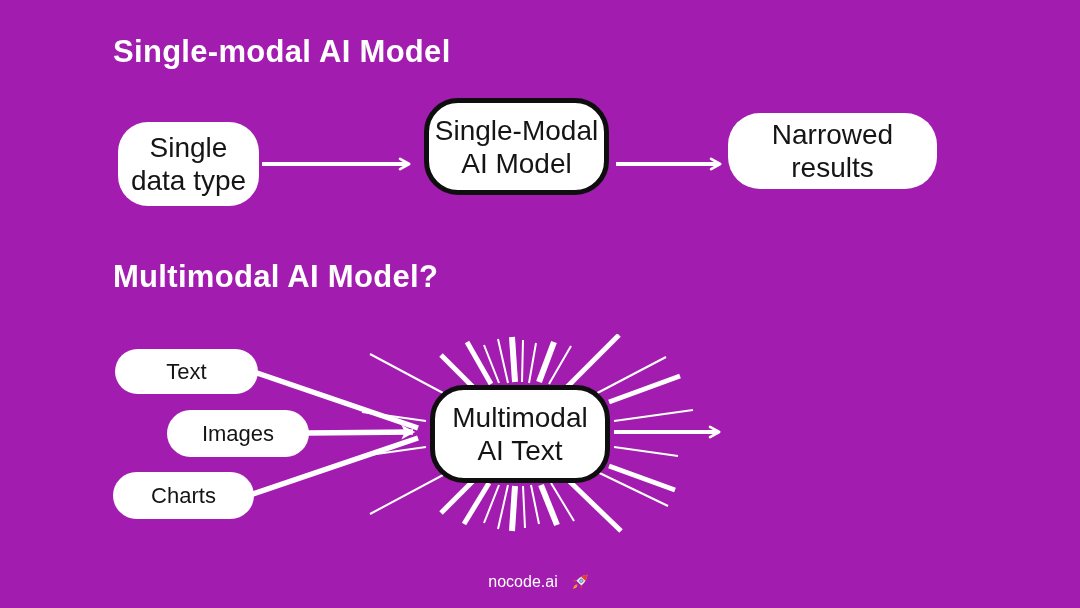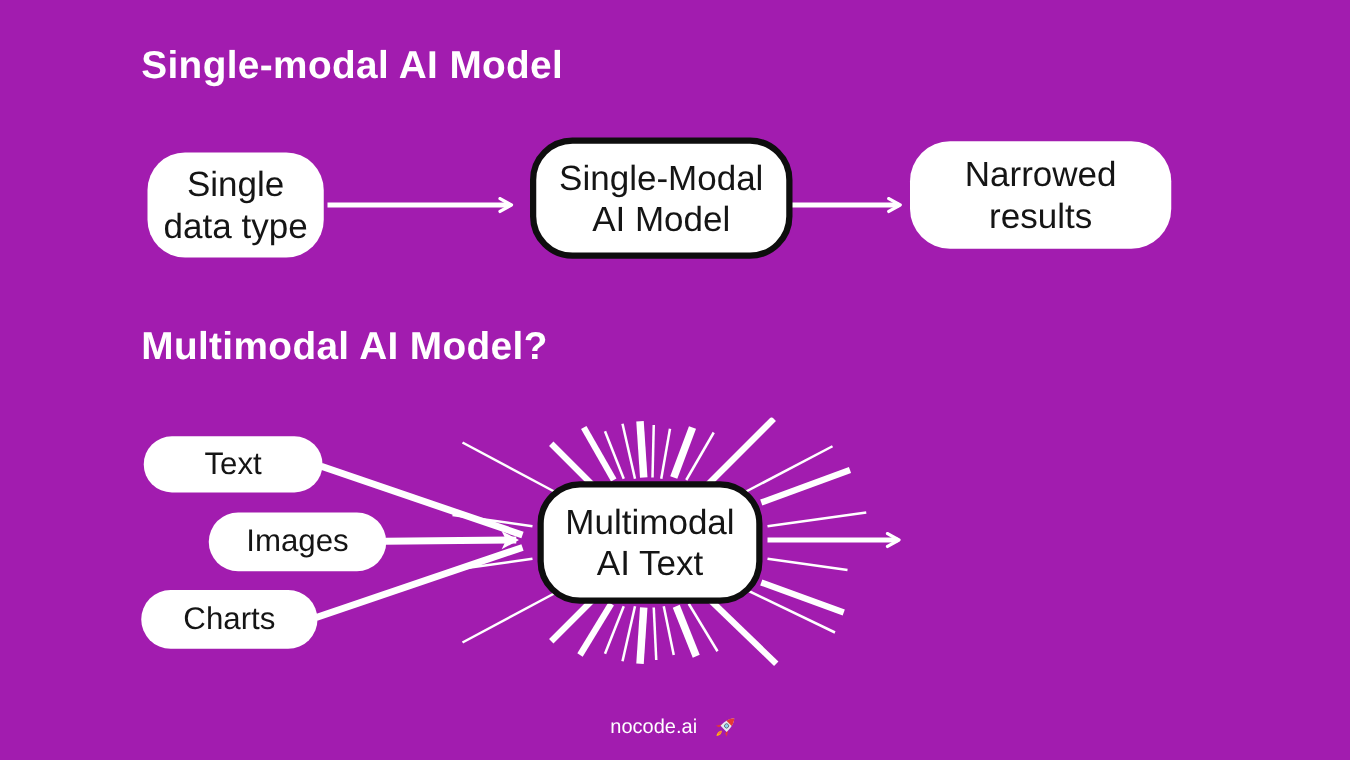--- a/index.html
+++ b/index.html
@@ -28,21 +28,21 @@
     align-items:center;
     justify-content:center;
     text-align:center;
     white-space:pre-line;
     font-size:28px;
     line-height:33px;
     border-radius:32px;
     box-sizing:border-box;
     z-index:3;
   }
-  .node.pill{font-size:25px;border-radius:24px;}
+  .node.pill{font-size:22px;border-radius:24px;}
   .node.bordered{border:5px solid #0e0e0e;border-radius:34px;}
   .overlay{position:absolute;left:0;top:0;z-index:2;pointer-events:none;}
   .burst{position:absolute;left:340px;top:334px;z-index:1;pointer-events:none;}
   .burst line{stroke:#ffffff;}
   .footer{
     position:absolute;
     left:0;right:0;bottom:14px;
     display:flex;align-items:center;justify-content:center;gap:10px;
     color:#ffffff;font-size:16px;
   }
@@ -50,24 +50,24 @@
 </head>
 <body>
 
 <div class="canvas">
 
   <h1 class="heading" style="left:113px;top:33px;">Single-modal AI Model</h1>
 
   <div class="node" style="left:118px;top:122px;width:141px;height:84px;border-radius:30px;">Single
 data type</div>
 
-  <div class="node bordered" style="left:424px;top:110px;width:210px;height:97px;">Single-Modal
+  <div class="node bordered" style="left:424px;top:98px;width:185px;height:97px;">Single-Modal
 AI Model</div>
 
-  <div class="node" style="left:728px;top:113px;width:209px;height:86px;">Narrowed
+  <div class="node" style="left:728px;top:113px;width:209px;height:76px;">Narrowed
 results</div>
 
   <h1 class="heading" style="left:113px;top:258px;">Multimodal AI Model?</h1>
 
   <div class="node pill" style="left:115px;top:349px;width:143px;height:45px;">Text</div>
   <div class="node pill" style="left:113px;top:472px;width:141px;height:47px;">Charts</div>
   <div class="node pill" style="left:167px;top:410px;width:142px;height:47px;">Images</div>
 
   <svg class="burst" width="360" height="200" viewBox="0 0 360 200">
     <g stroke-linecap="butt">

